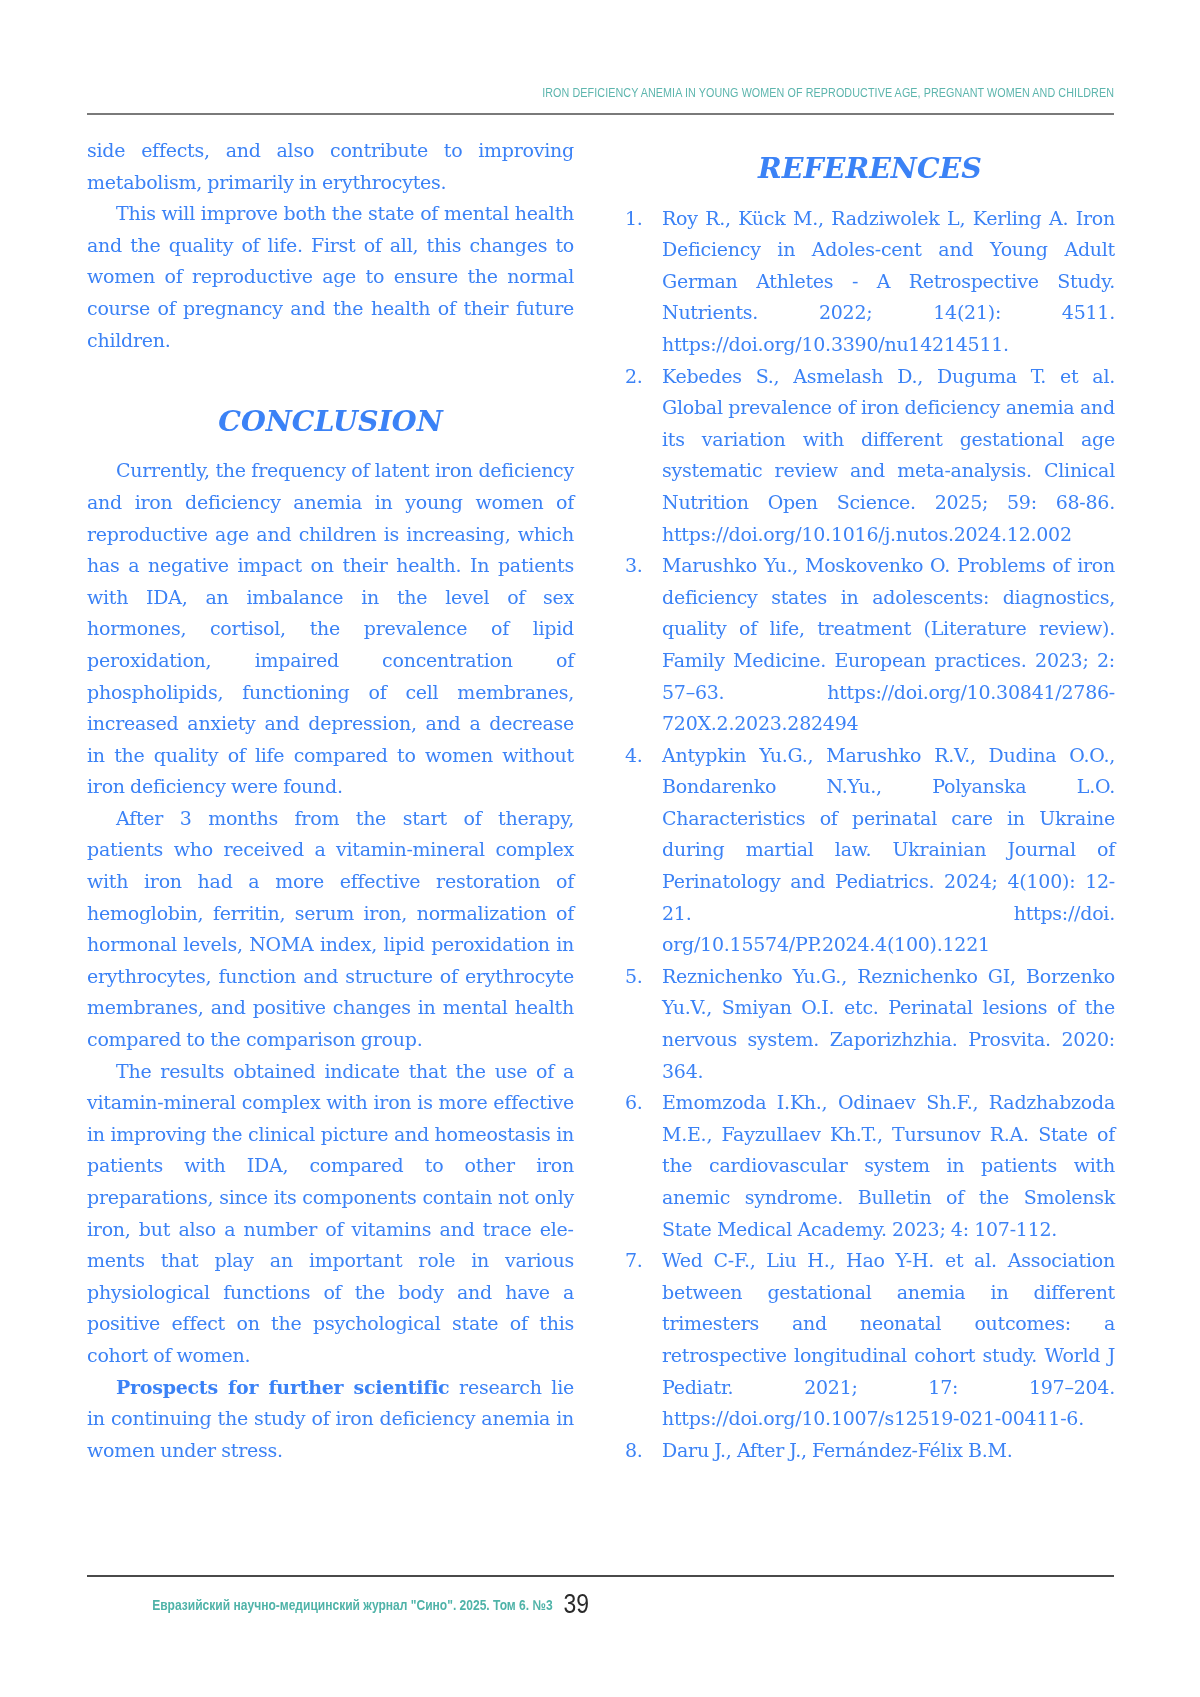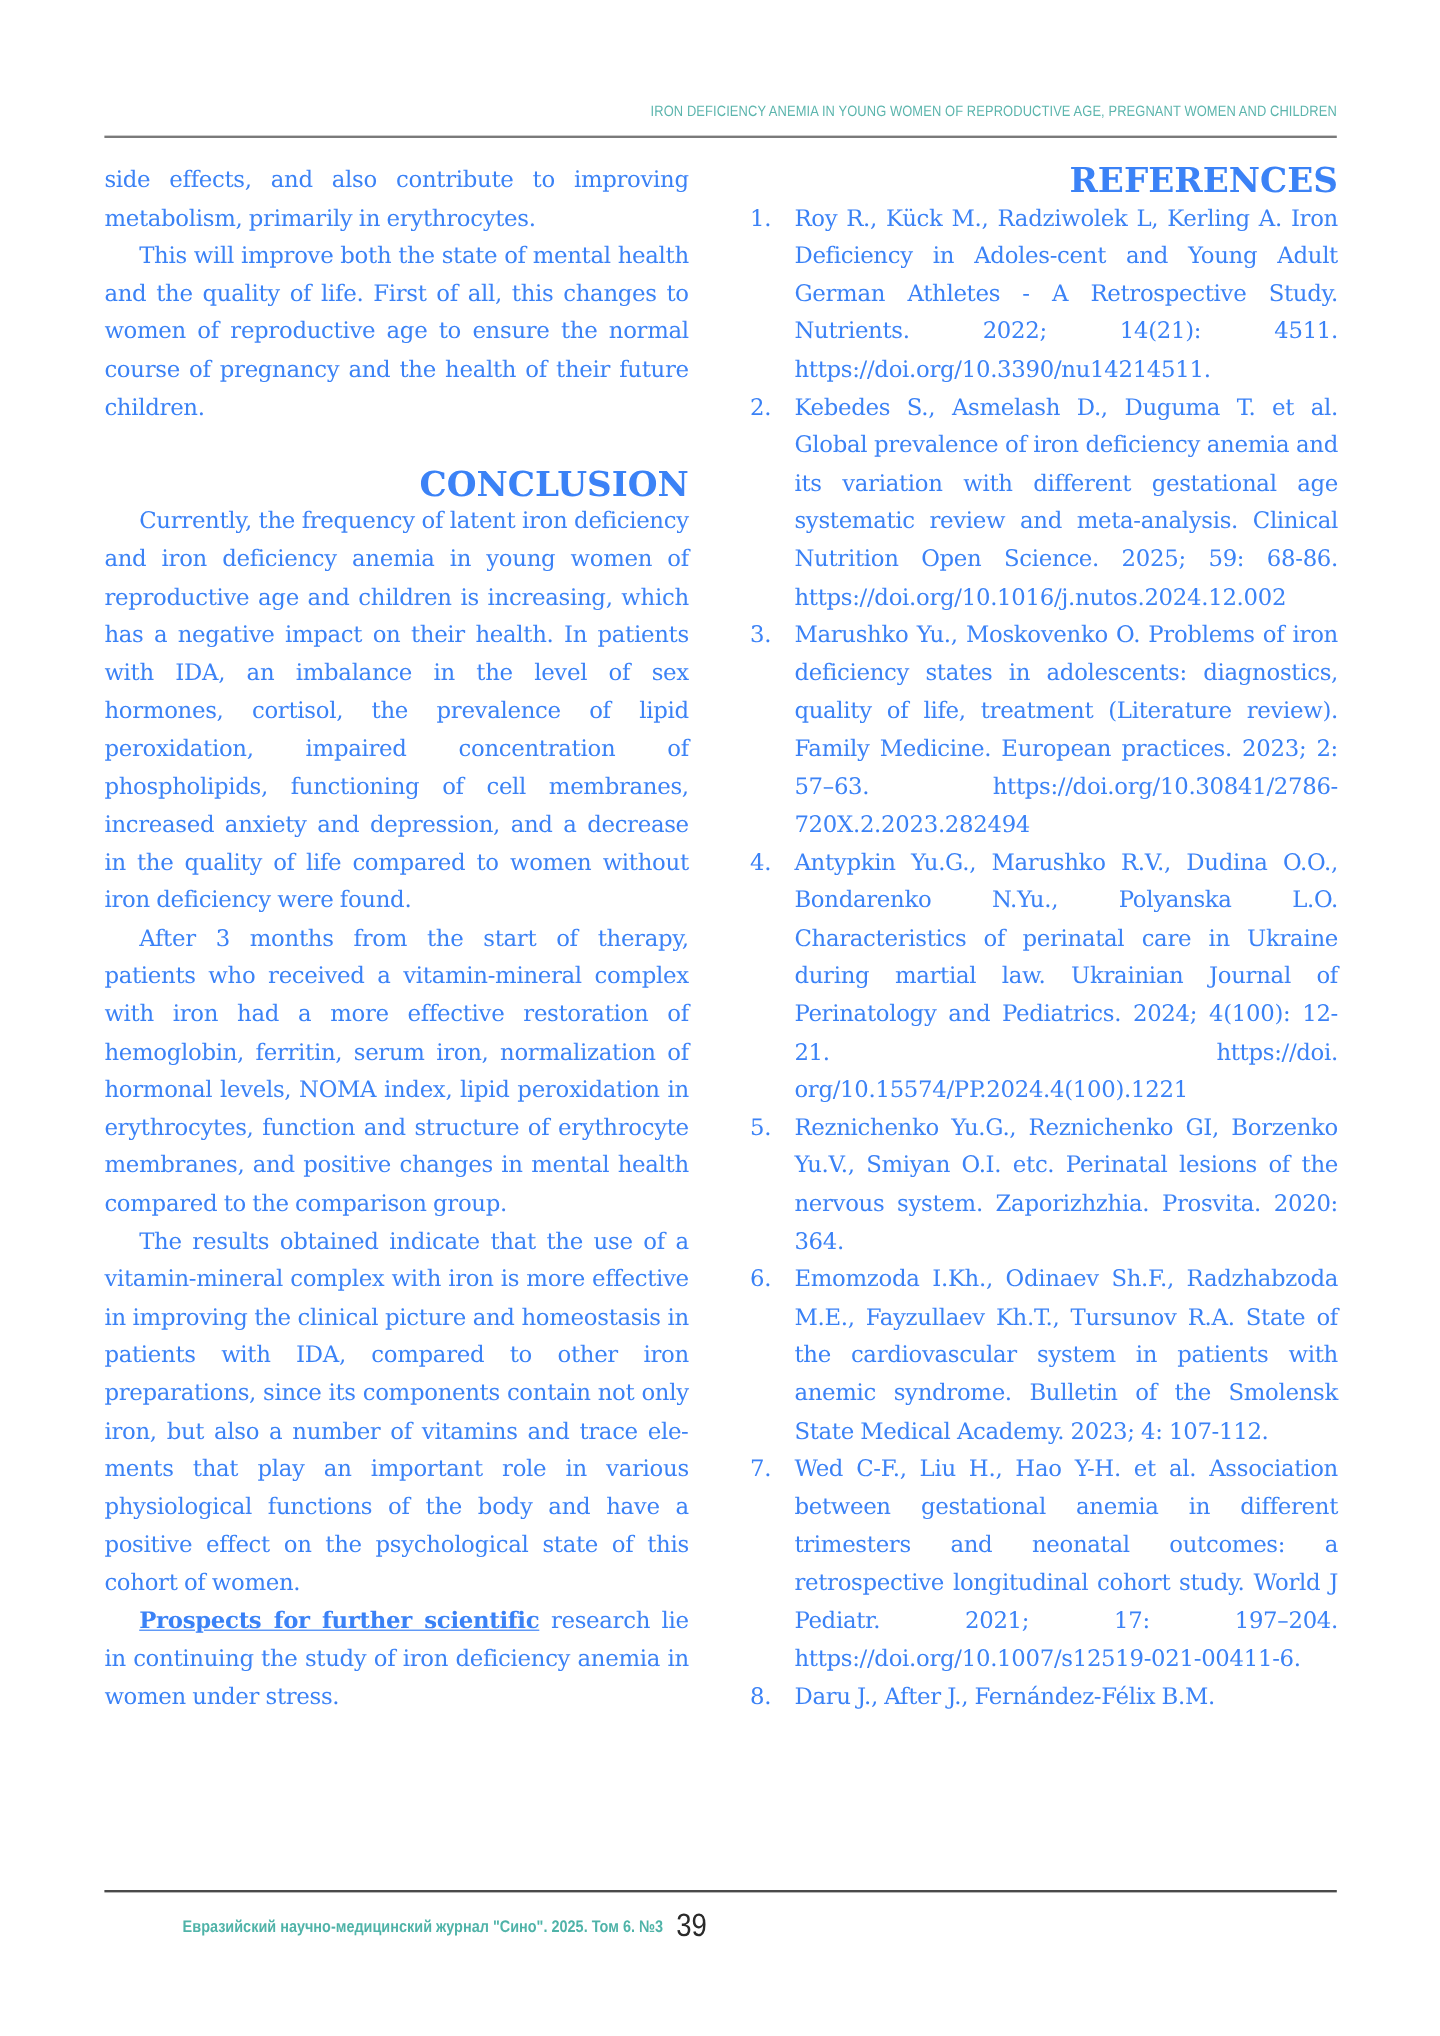--- a/index.html
+++ b/index.html
@@ -23,25 +23,26 @@
     text-align: justify;
     letter-spacing: -0.25px;
     word-spacing: -0.5px;
   }
   .col-left { left: 87px; width: 487px; }
   .col-right { left: 625px; width: 490px; }
 
   .para { margin: 0; text-indent: 29px; hyphens: manual; }
   .para.noindent { text-indent: 0; }
   .section-title {
-    text-align: right; font-weight: bold; margin: 0;
+    text-align: center; font-weight: bold; margin: 18px;
     letter-spacing: 0;
+    font-style: italic;
   }
   .spacer { height: 31.6px; }
-  .bold { font-weight: bold; text-decoration: underline; }
+  .bold { font-weight: bold; }
 
   .ref-list { margin: 0; padding: 0; list-style: none; }
   .ref-item { display: flex; margin: 0; }
   .ref-num { flex: 0 0 37px; text-align: left; }
   .ref-text { flex: 1; text-align: justify; word-break: break-word; }
 
   .footer {
     position: absolute; top: 1589px; left: 87px; width: 1027px;
     text-align: left; white-space: nowrap;
   }

